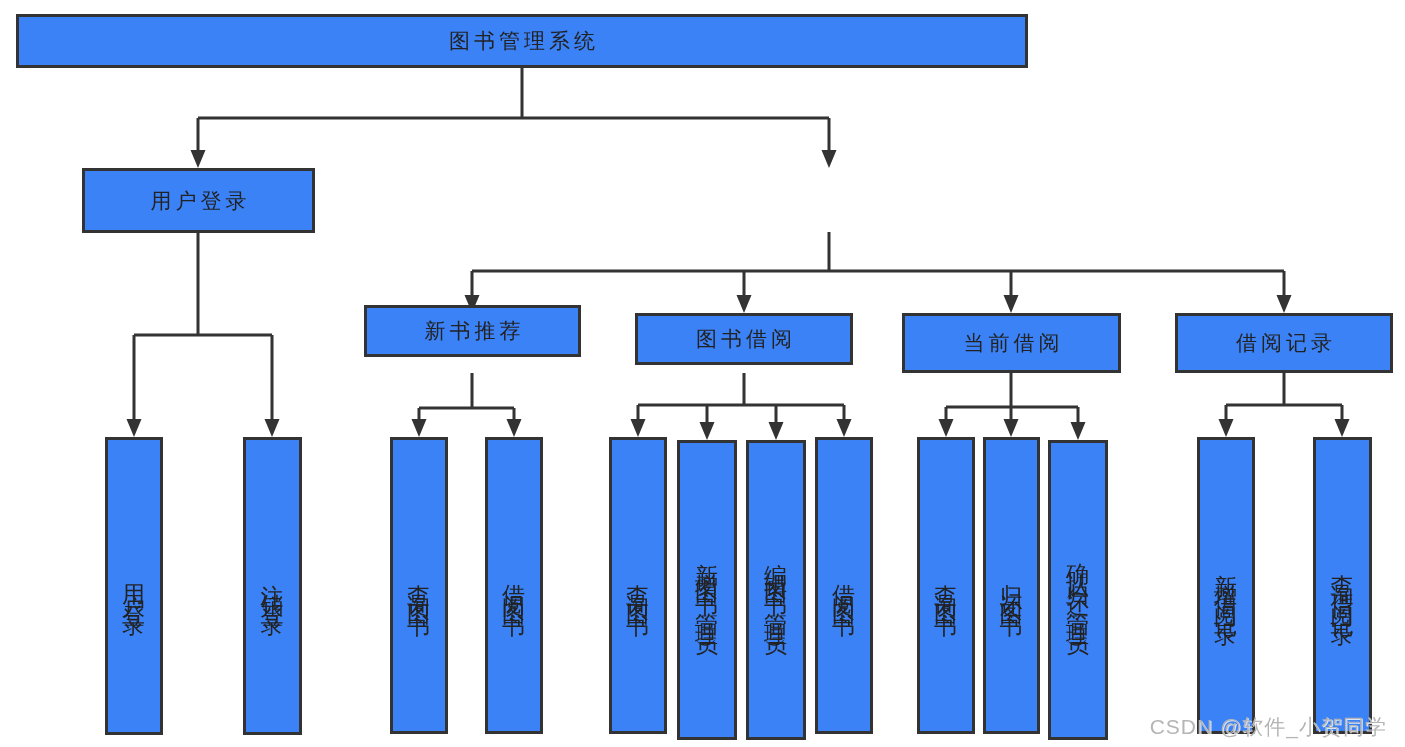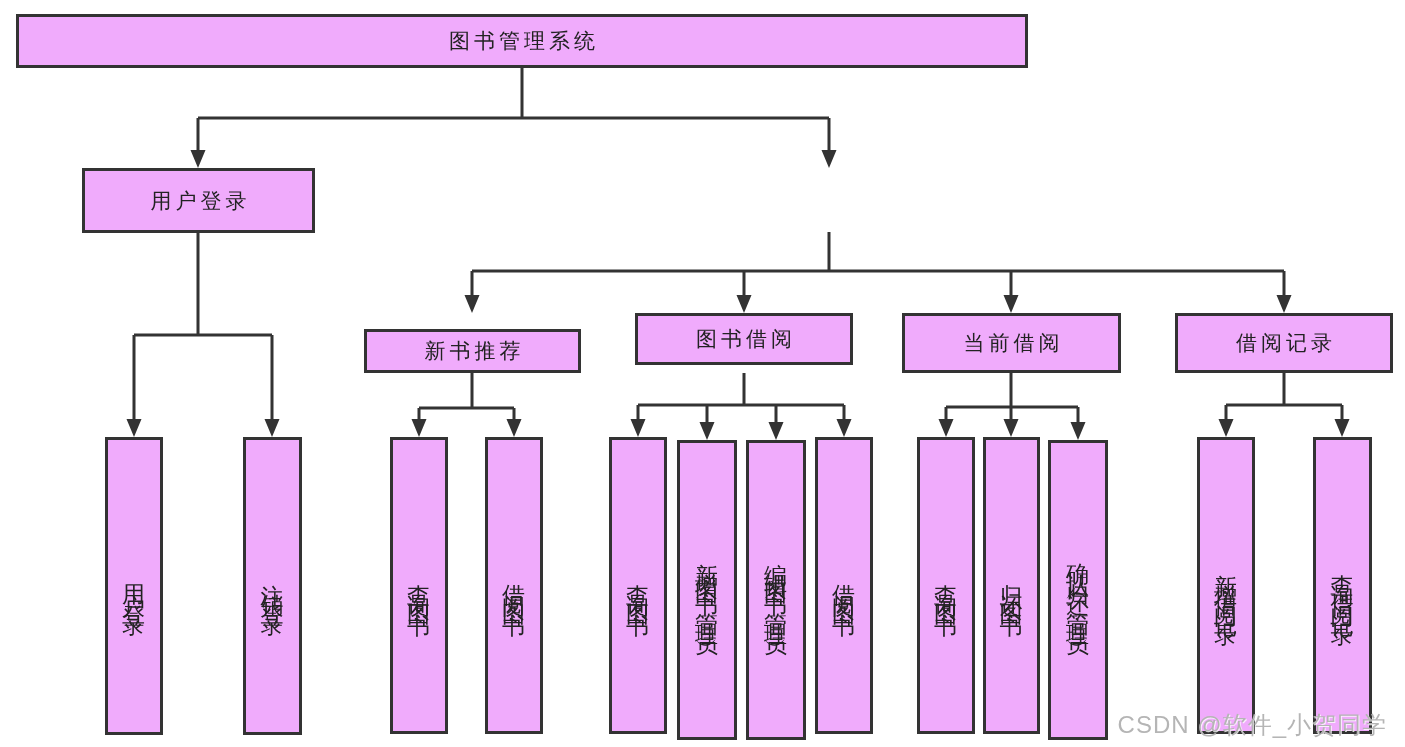--- a/index.html
+++ b/index.html
@@ -1,24 +1,24 @@
 <!DOCTYPE html>
 <html style="--line: #333333; --box-border: #333333; --text: #222222; --watermark: #b5b5b5; --background: #ffffff;"><head>
 <meta charset="utf-8">
 <style>
   *{margin:0;padding:0;box-sizing:border-box}
   html,body{background:#fff}
   body{font-family:"Liberation Sans",sans-serif}
   .canvas{position:relative;width:1405px;height:747px;background:var(--background,#fff);overflow:hidden}
   svg.wires{position:absolute;left:0;top:0;z-index:1}
-  .node{position:absolute;background:#f0abfc;border:3px solid var(--box-border,#333);
+  .node{position:absolute;background:#3b82f6;border:3px solid var(--box-border,#333);
         display:flex;align-items:center;justify-content:center;color:var(--text,#222);z-index:2}
   .node.h span{font-size:21px;letter-spacing:4px;text-indent:4px;white-space:nowrap}
   .node.v span{writing-mode:vertical-rl;font-size:23px;letter-spacing:10px;line-height:1.05;white-space:nowrap}
-  .watermark{position:absolute;right:18px;bottom:6px;font-size:24px;letter-spacing:1px;
+  .watermark{position:absolute;right:18px;bottom:6px;font-size:21px;letter-spacing:1px;
              color:var(--watermark,#b5b5b5);z-index:5;text-shadow:1px 1px 0 rgba(255,255,255,.8)}
 </style>
 </head>
 <body>
 
 <div class="canvas">
 
   <svg class="wires" width="1405" height="747" viewBox="0 0 1405 747">
     <g style="stroke:var(--line,#333)" stroke-width="3" fill="none">
       <path d="M522 68 V118 M198 118 H829 M198 118 V152 M829 118 V152"></path>
@@ -54,21 +54,21 @@
   </svg>
 
   <div class="node h" style="left:16px;top:14px;width:1012px;height:54px">
     <span>图书管理系统</span>
   </div>
 
   <div class="node h" style="left:82px;top:168px;width:233px;height:65px">
     <span>用户登录</span>
   </div>
 
-  <div class="node h" style="left:364px;top:329px;width:217px;height:44px">
+  <div class="node h" style="left:364px;top:305px;width:217px;height:52px">
     <span>新书推荐</span>
   </div>
   <div class="node h" style="left:635px;top:313px;width:218px;height:52px">
     <span>图书借阅</span>
   </div>
   <div class="node h" style="left:902px;top:313px;width:219px;height:60px">
     <span>当前借阅</span>
   </div>
   <div class="node h" style="left:1175px;top:313px;width:218px;height:60px">
     <span>借阅记录</span>

